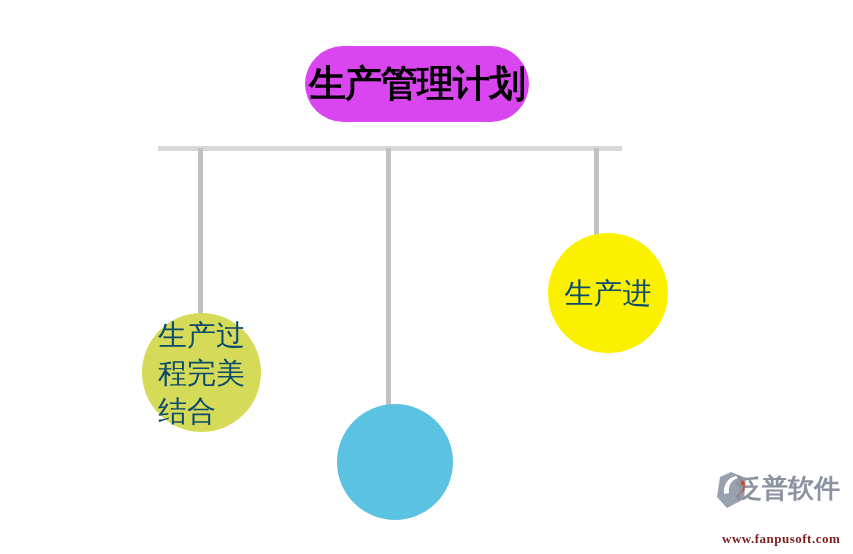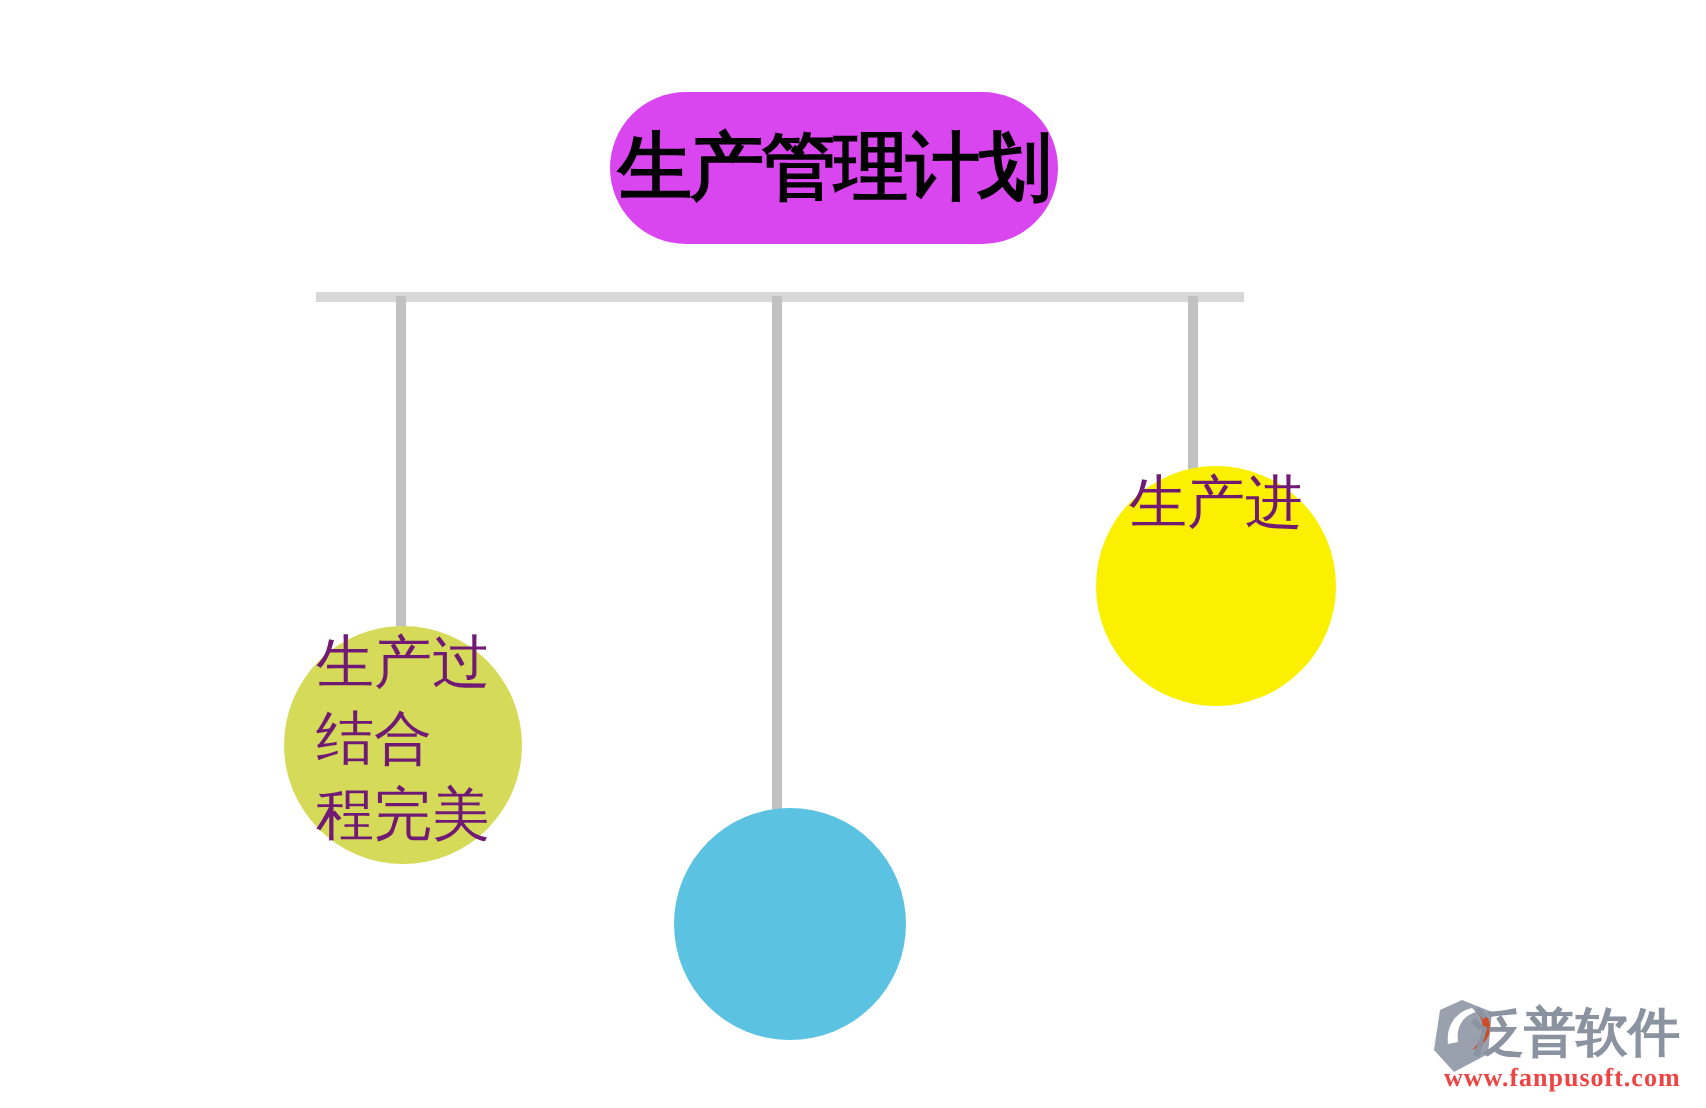--- a/index.html
+++ b/index.html
@@ -44,23 +44,23 @@
     z-index: 1;
   }
   .v-line.left   { left: 198px; top: 148px; height: 170px; }
   .v-line.middle { left: 386px; top: 148px; height: 262px; }
   .v-line.right  { left: 594px; top: 148px; height:  92px; }
 
   
   .node {
     position: absolute;
     border-radius: 50%;
-    display: flex; justify-content: center;
+    display: flex; align-items: center; justify-content: center;
     z-index: 2;
-    color: #701a75;
+    color: #0c4a6e;
   }
   .node .node-text {
     text-align: left;
     font-size: 29px;
     line-height: 38px;
     white-space: nowrap;
   }
   .node.process  { left: 142px; top: 313px; width: 119px; height: 119px; }
   .node.forecast { left: 337px; top: 404px; width: 116px; height: 116px; }
   .node.progress { left: 548px; top: 233px; width: 120px; height: 120px; }
@@ -109,22 +109,22 @@
   </div>
 
   <div class="h-line" style="background-color: rgb(216, 216, 216);"></div>
   <div class="v-line left" style="background-color: rgb(193, 193, 193);"></div>
   <div class="v-line middle" style="background-color: rgb(193, 193, 193);"></div>
   <div class="v-line right" style="background-color: rgb(193, 193, 193);"></div>
 
   <div class="node process" style="background-color: rgb(213, 219, 88);">
     <div class="node-text">
       <span class="node-line">生产过</span>
+      <span class="node-line">程完美</span>
       <span class="node-line">结合</span>
-      <span class="node-line">程完美</span>
     </div>
   </div>
 
   <div class="node forecast" style="background-color: rgb(91, 194, 225);">
     <div class="node-text">
     </div>
   </div>
 
   <div class="node progress" style="background-color: rgb(251, 240, 0);">
     <div class="node-text">
@@ -136,16 +136,16 @@
     <div class="brand-row">
       <span class="brand-icon">
         <svg width="32" height="38" viewBox="0 0 32 38" aria-hidden="true">
           <path d="M15 1 L30 7 L28 28 L11 37 L1 26 L4 6 Z" fill="#99A1AF"></path>
           <path d="M20 5 C11 7 7 15 8 23 L13 22 C12 15 15 9 22 7 Z" fill="#FFFFFF"></path>
           <path d="M21 6 C27 10 27 20 20 26 C27 24 31 17 28 10 Z" fill="#CE4B28"></path>
         </svg>
       </span>
       <span class="brand-name" style="color: rgb(139, 146, 160);">泛普软件</span>
     </div>
-    <div class="brand-url" style="color: #ef4444;">www.fanpusoft.com</div>
+    <div class="brand-url" style="color: #7f1d1d; margin-top: 28px;">www.fanpusoft.com</div>
   </div>
 
 </div>
 
 </body></html>

